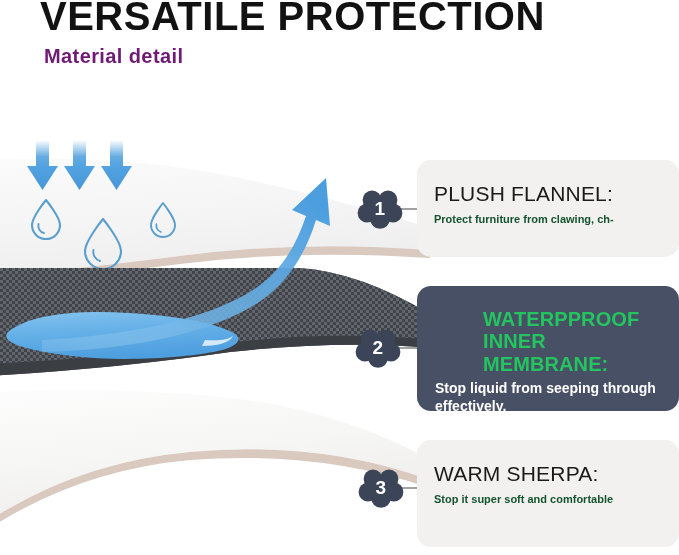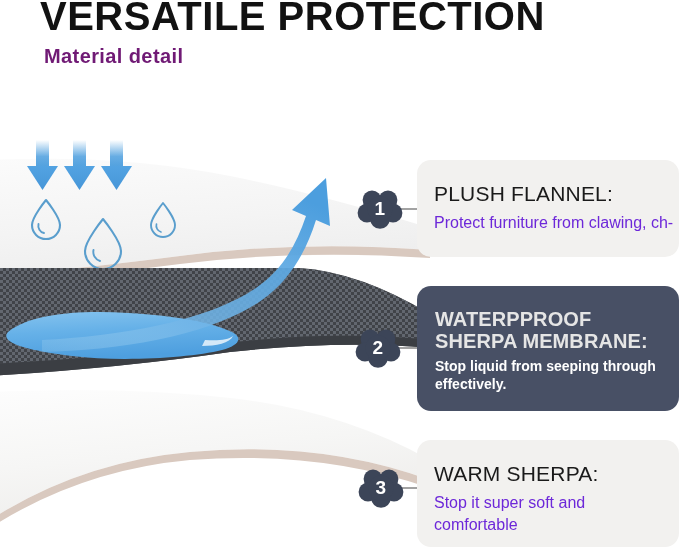--- a/index.html
+++ b/index.html
@@ -75,33 +75,34 @@
 
   .card-title {
     font-size: 21px;
     font-weight: 400;
     letter-spacing: 0.2px;
     color: #1a1a1a;
     line-height: 1.1;
     margin: 0 0 7px 0;
   }
   .card-body {
-    font-size: 16px;
-    font-weight: 400;
+    font-size: 11px;
+    font-weight: 700;
     line-height: 1.35;
-    color: #6d28d9;
+    color: #14532d;
     margin: 0;
   }
   .card-dark .card-title {
-    color: #e5e5e5;
+    color: #22c55e;
     font-weight: 700;
     font-size: 20px;
     line-height: 1.12;
     letter-spacing: 0.1px;
     margin-bottom: 5px;
+    margin-left: 48px;
   }
   .card-dark .card-body {
     color: #ffffff;
     font-weight: 700;
     font-size: 14px;
     line-height: 1.28;
   }
 
   
   .badge {
@@ -276,21 +277,21 @@
   <div class="card card-light card-1">
     <div class="card-title">PLUSH FLANNEL:</div>
     <div class="card-body">
       <div>Protect furniture from clawing, ch-</div>
     </div>
   </div>
 
   <div class="card card-dark card-2">
     <div class="card-title">
       <div>WATERPPROOF</div>
-      <div>SHERPA MEMBRANE:</div>
+      <div>INNER MEMBRANE:</div>
     </div>
     <div class="card-body">
       <div>Stop liquid from seeping through</div>
       <div>effectively.</div>
     </div>
   </div>
 
   <div class="card card-light card-3">
     <div class="card-title">WARM SHERPA:</div>
     <div class="card-body">

